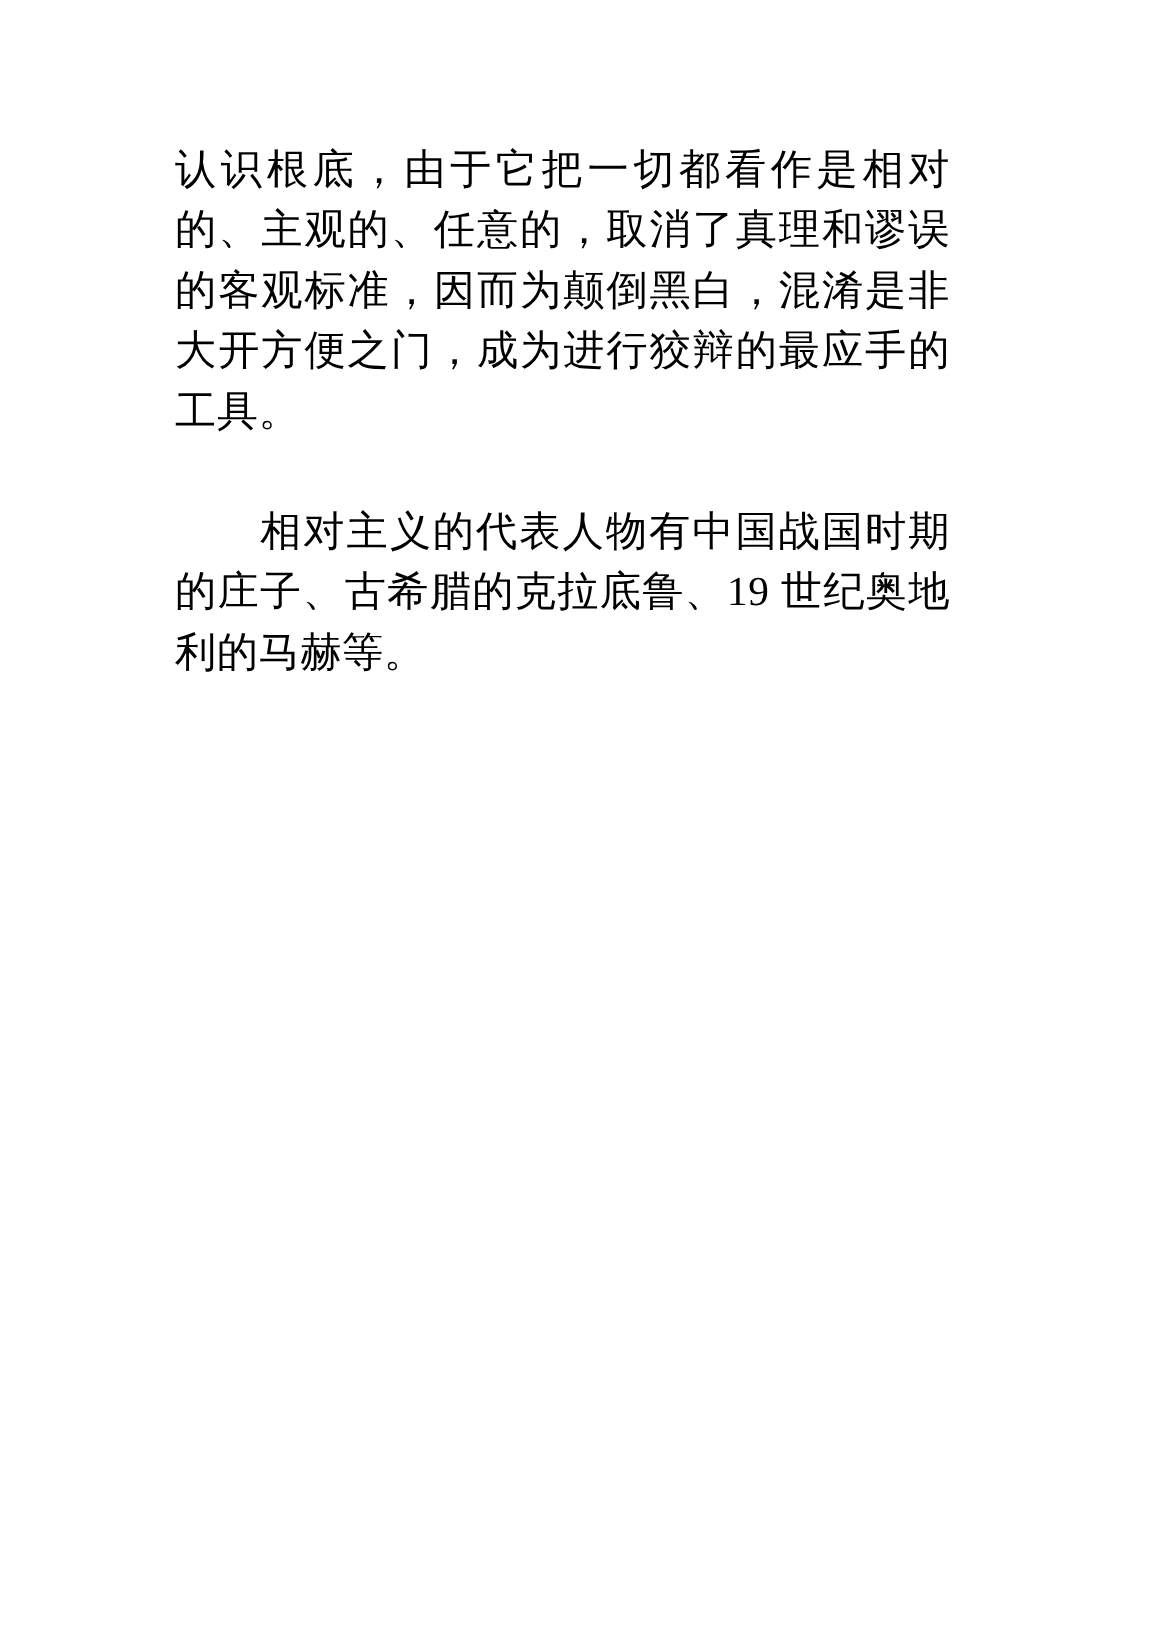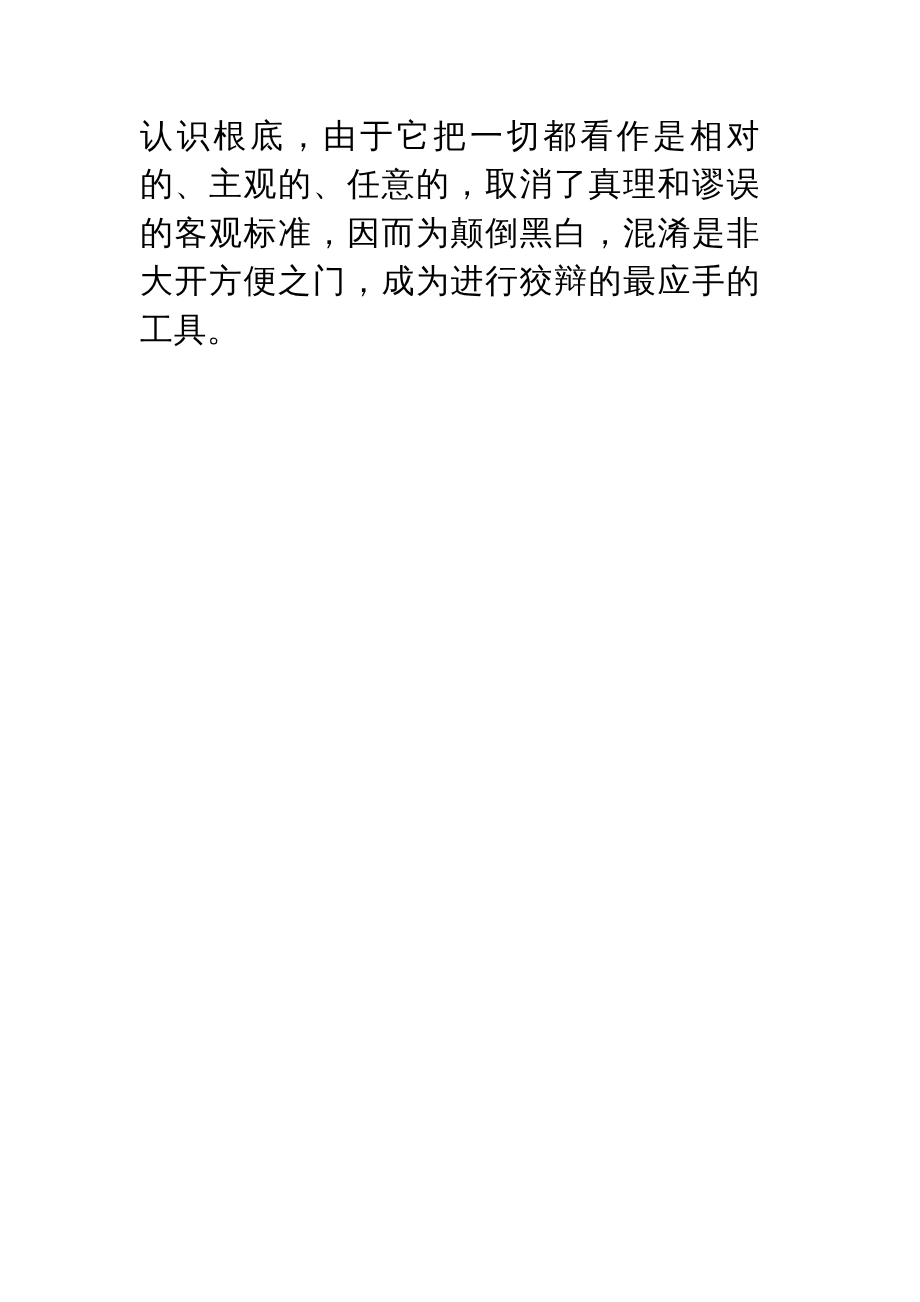--- a/index.html
+++ b/index.html
@@ -18,14 +18,15 @@
   .indent { text-indent: 68px; }
   .gap1 { height: 48px; }
   .gap2 { height: 96px; }
 </style>
 </head>
 <body>
 
 <div class="page">
   <p class="para">认识根底，由于它把一切都看作是相对的、主观的、任意的，取消了真理和谬误的客观标准，因而为颠倒黑白，混淆是非大开方便之门，成为进行狡辩的最应手的工具。</p>
   <div class="gap1"></div>
+  <p class="para indent">相对主义的代表人物有中国战国时期的庄子、古希腊的克拉底鲁、19 世纪奥地利的马赫等。</p>
   <div class="gap2"></div>
 </div>
 
 </body></html>

